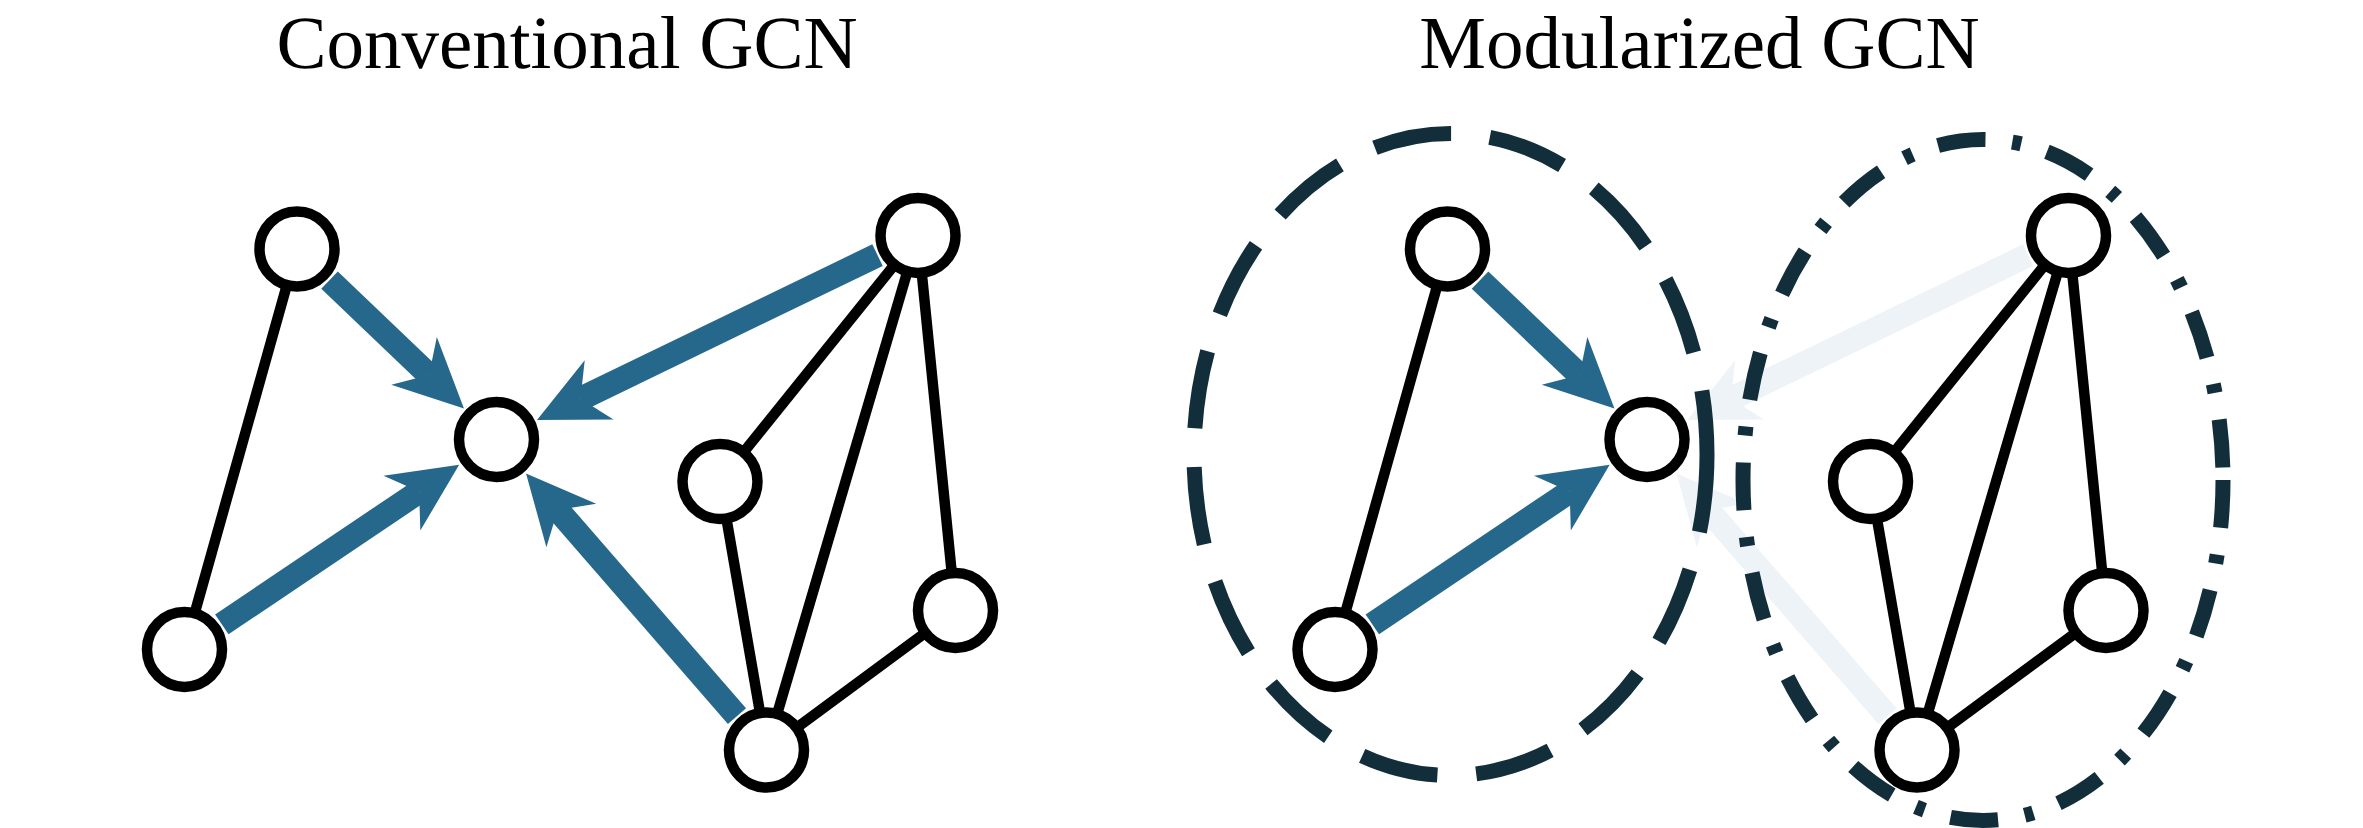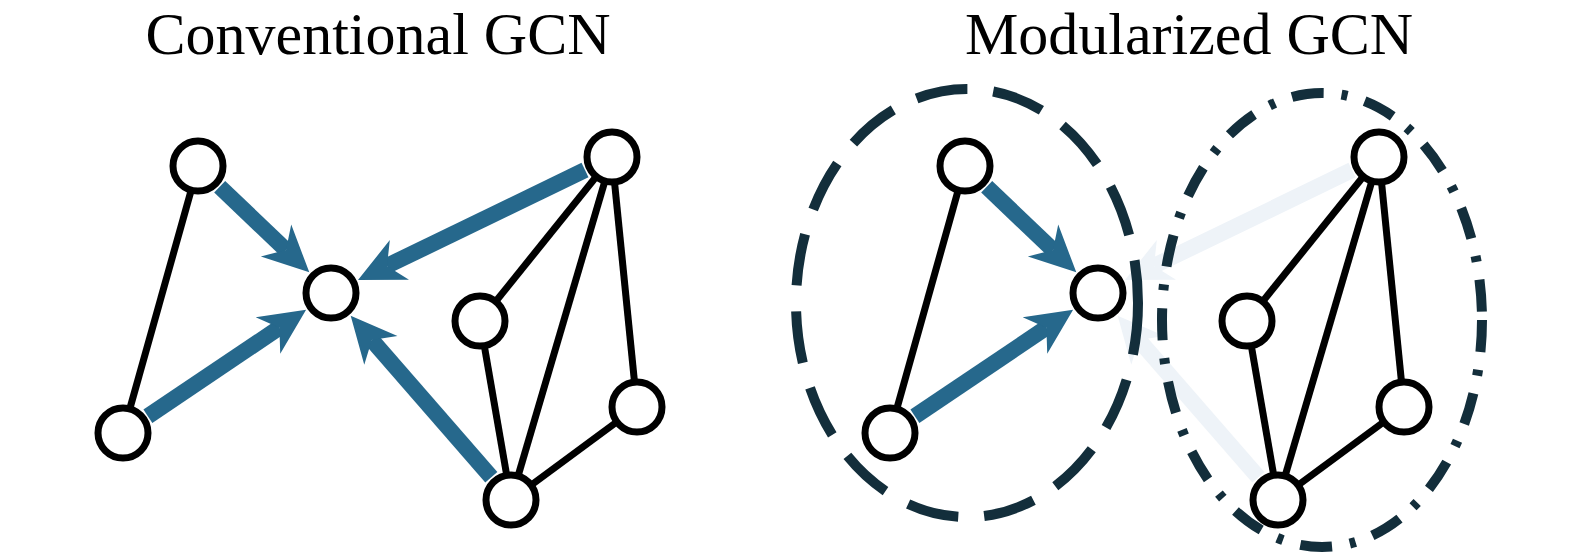--- a/index.html
+++ b/index.html
@@ -12,27 +12,27 @@
     width: 1575px;
     height: 552px;
     background: #ffffff;
     overflow: hidden;
   }
   .panel-title {
     position: absolute;
     top: 0px;
     transform: translateX(-50%);
     font-family: "Liberation Serif", "DejaVu Serif", serif;
-    font-size: 60px;
+    font-size: 50px;
     line-height: 1.15;
     color: #000000;
     white-space: nowrap;
   }
   #title-left  { left: 378px; }
-  #title-right { left: 1189px; }
+  #title-right { left: 1133px; }
   #graph-svg {
     position: absolute;
     left: 0;
     top: 0;
     width: 1575px;
     height: 552px;
   }
 </style>
 </head>
 <body>

